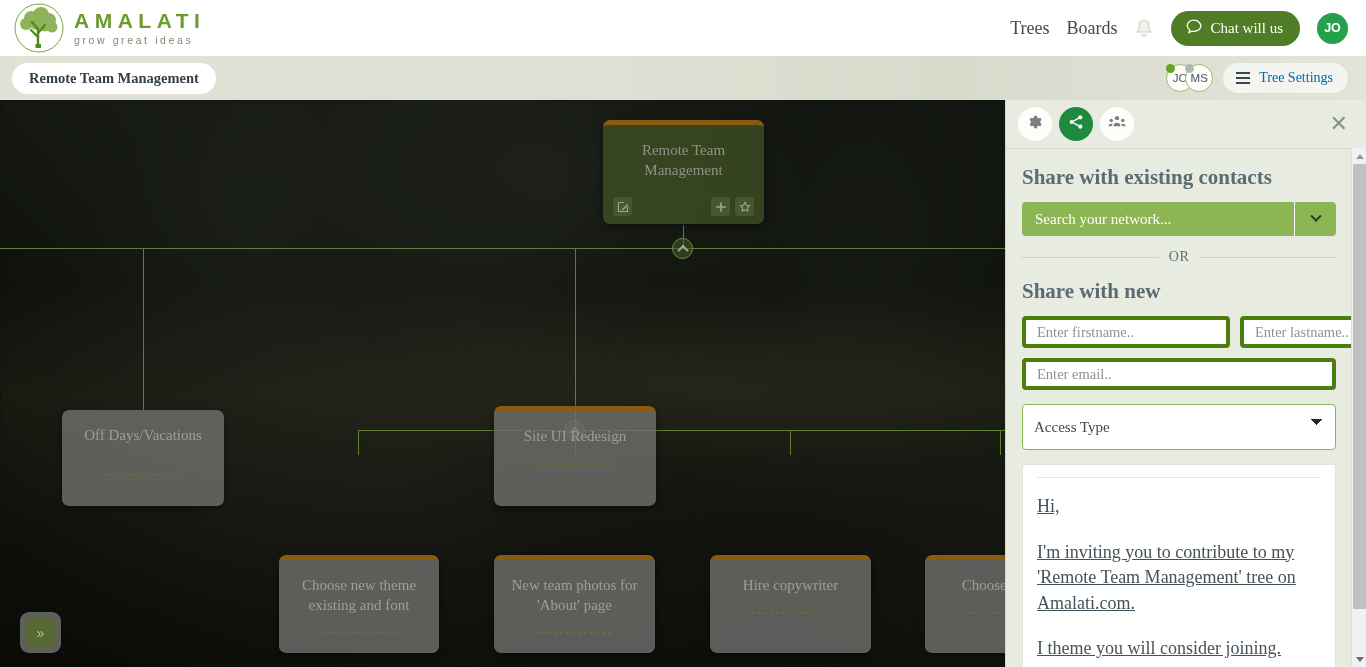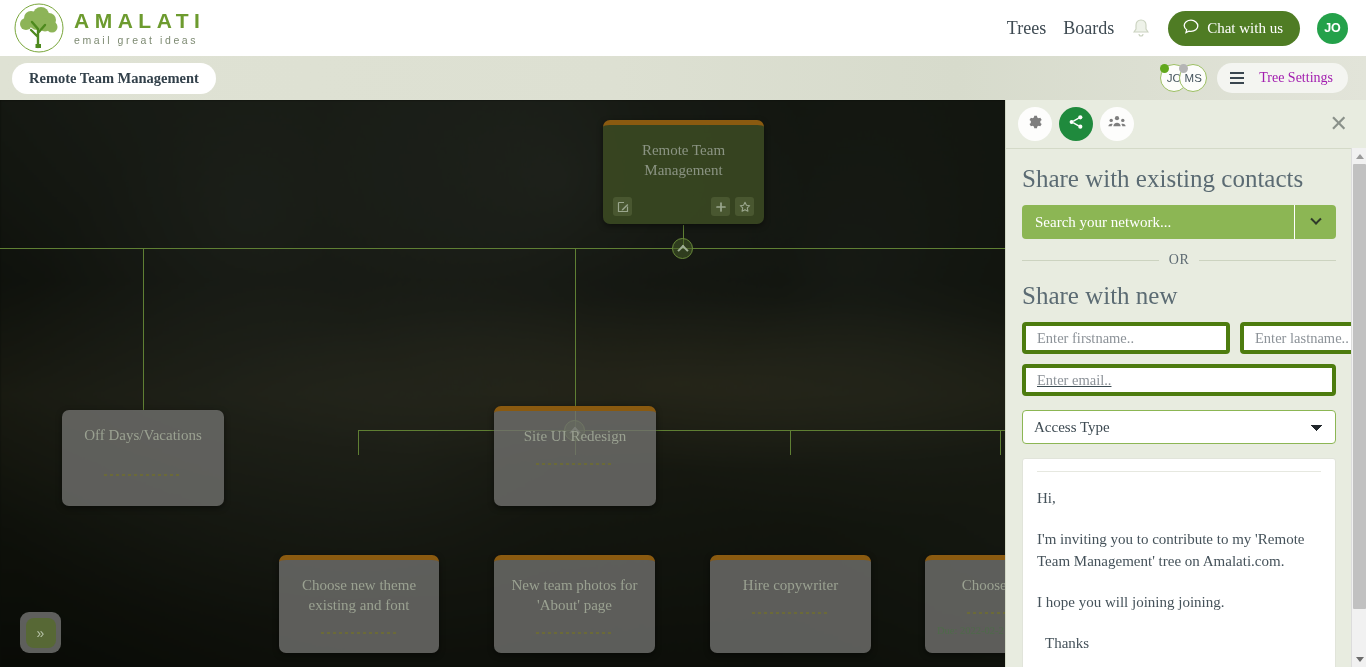--- a/index.html
+++ b/index.html
@@ -73,22 +73,22 @@
   }
   .collab + .collab { margin-left: -9px; }
   .collab .dot {
     position: absolute; top: -1px; left: -1px;
     width: 9px; height: 9px; border-radius: 50%;
   }
   .dot-online { background: #62a81d; }
   .dot-offline { background: #b5b5b5; }
   .settings-pill {
     background: #f4f5f1; border-radius: 17px;
-    padding: 7px 15px 7px 13px; font-size: 14px; color: #a21caf;
-    display: flex; align-items: center; gap: 15px; cursor: pointer;
+    padding: 7px 15px 7px 13px; font-size: 14px; color: #0369a1;
+    display: flex; align-items: center; gap: 9px; cursor: pointer;
   }
   .hamburger { display: inline-flex; flex-direction: column; gap: 3px; }
   .hamburger i { display: block; width: 14px; height: 2px; background: #3a464f; }
 
   
   .canvas {
     position: absolute; top: 100px; left: 0; width: 1366px; height: 567px;
     overflow: hidden; background: #0e120c;
   }
   .canvas-photo {
@@ -189,21 +189,21 @@
   .panel-close {
     font-size: 22px; color: #8a918a; cursor: pointer; line-height: 1;
     font-family: "Liberation Sans", sans-serif; padding: 0 4px;
   }
   .panel-divider { height: 1px; background: #d4dac8; }
   .panel-body {
     flex: 1; position: relative; overflow: hidden;
     padding: 16px 30px 0 16px;
   }
   .panel-h2 {
-    font-size: 25px; color: #5b6b73; margin-bottom: 12px; font-weight: 400;
+    font-size: 21px; color: #5b6b73; margin-bottom: 12px; font-weight: 700;
   }
   .panel-h2.second { margin-top: 14px; }
   .net-select {
     height: 34px; background: #8cb654; border-radius: 4px;
     display: flex; align-items: center; justify-content: space-between;
     padding: 0 0 0 13px; color: #ffffff; font-size: 15px; cursor: pointer;
   }
   .net-select .caret-box {
     width: 42px; height: 100%; display: flex; align-items: center;
     justify-content: center; border-left: 1px solid #ffffff;
@@ -217,41 +217,41 @@
   }
   .or-row .line { flex: 1; height: 1px; background: #ccd3c0; }
   .or-row .or-txt { font-size: 14px; color: #5d6a72; letter-spacing: .5px; }
   .name-row { display: flex; gap: 10px; }
   .tfield {
     flex: 1; height: 32px; border: 4px solid #4d7c0f; border-radius: 4px;
     background: #fff; padding: 0 11px; font-size: 14.5px; color: #3a4a52;
     font-family: "Liberation Serif", serif; outline: none;
   }
   .tfield::placeholder { color: #8c9298; }
-  .tfield.wide { width: 100%; flex: none; margin-top: 10px; text-decoration: underline; }
+  .tfield.wide { width: 100%; flex: none; margin-top: 10px; }
   .sel-access {
-    width: 100%; height: 34px; margin-top: 14px;
+    width: 100%; height: 46px; margin-top: 14px;
     border: 1px solid #8cb654; border-radius: 4px; background: #fff;
     padding: 0 11px; font-size: 15px; color: #3d4a52;
     font-family: "Liberation Serif", serif; outline: none;
     appearance: none; -webkit-appearance: none;
     background-image:
       linear-gradient(45deg, transparent 50%, #22282c 50%),
       linear-gradient(135deg, #22282c 50%, transparent 50%);
     background-position: calc(100% - 18px) 14px, calc(100% - 12px) 14px;
     background-size: 6px 6px, 6px 6px; background-repeat: no-repeat;
     cursor: pointer;
   }
   .msg-box {
     margin-top: 14px; background: #fff; border: 1px solid #e1e4da;
     border-radius: 3px; padding: 12px 14px 8px;
     height: 214px; overflow: hidden;
   }
   .msg-rule { height: 1px; background: #e6e8e0; margin: 0 0 16px; }
-  .msg-p { font-size: 15px; color: #45525a; line-height: 1.42; margin-bottom: 20px; }
+  .msg-p { font-size: 18px; color: #45525a; line-height: 1.42; margin-bottom: 20px; text-decoration: underline; }
   .msg-p:last-child { margin-bottom: 0; margin-left: 8px; }
 
   
   .sbar {
     position: absolute; top: 48px; right: 0; width: 15px; bottom: 0;
     background: #f1f1f1; border-left: 1px solid #dcdcdc;
   }
   .sbtn {
     width: 15px; height: 16px; display: flex; align-items: center;
     justify-content: center; cursor: pointer;
@@ -284,40 +284,40 @@
             <circle cx="38" cy="24" r="5.5"></circle>
               <circle cx="23" cy="19" r="8"></circle>
             <circle cx="31" cy="22" r="6.5"></circle>
           </g>
           <path d="M24 44 L24 26 L18 19 M24 30 L31 22 M24 34 L17 27" stroke="#4e8a1e" stroke-width="2.4" fill="none" stroke-linecap="round"></path>
           <rect x="21.5" y="41" width="5.5" height="4" fill="#4e8a1e"></rect>
         </svg>
       </div>
       <div class="brand-text">
         <span class="brand-title">AMALATI</span>
-        <span class="brand-sub">email great ideas</span>
+        <span class="brand-sub">grow great ideas</span>
       </div>
     </div>
 
     <div class="nav-right">
       <span class="nav-link">Trees</span>
       <span class="nav-link">Boards</span>
       <span class="bell">
         <svg width="20" height="22" viewBox="0 0 20 22">
           <path d="M10 3c-3 0-5 2.2-5 5v4l-2 3h14l-2-3V8c0-2.8-2-5-5-5z" fill="#e9eee2" stroke="#b9c4ab" stroke-width="1.1"></path>
           <path d="M8 17a2 2 0 0 0 4 0" fill="none" stroke="#b9c4ab" stroke-width="1.1"></path>
         </svg>
       </span>
       <button class="chat-btn">
         <span>
           <svg width="16" height="15" viewBox="0 0 16 15">
             <path d="M8 1.2C4.2 1.2 1.2 3.6 1.2 6.6c0 1.7 1 3.2 2.5 4.2L3 13.6l2.9-1.5c.67.16 1.38.25 2.1.25 3.8 0 6.8-2.4 6.8-5.4S11.8 1.2 8 1.2z" fill="none" stroke="#fff" stroke-width="1.3"></path>
           </svg>
         </span>
-        <span>Chat with us</span>
+        <span>Chat will us</span>
       </button>
       <div class="avatar-main">JO</div>
     </div>
   </div>
 
   <div class="subheader">
     <div class="tree-pill">Remote Team Management</div>
     <div class="subheader-right">
       <div class="collab-stack">
         <div class="collab">
@@ -485,21 +485,21 @@
       <input class="tfield wide" type="text" placeholder="Enter email.." style="">
 
       <select class="sel-access">
         <option>Access Type</option>
       </select>
 
       <div class="msg-box">
         <div class="msg-rule"></div>
         <p class="msg-p">Hi,</p>
         <p class="msg-p">I'm inviting you to contribute to my 'Remote Team Management' tree on Amalati.com.</p>
-        <p class="msg-p">I hope you will joining joining.</p>
+        <p class="msg-p">I theme you will consider joining.</p>
         <p class="msg-p">Thanks</p>
       </div>
     </div>
 
     <div class="sbar">
       <div class="sbtn top">
         <span class="sarrow up"></span>
       </div>
       <div class="sthumb"></div>
       <div class="sbtn bot">

